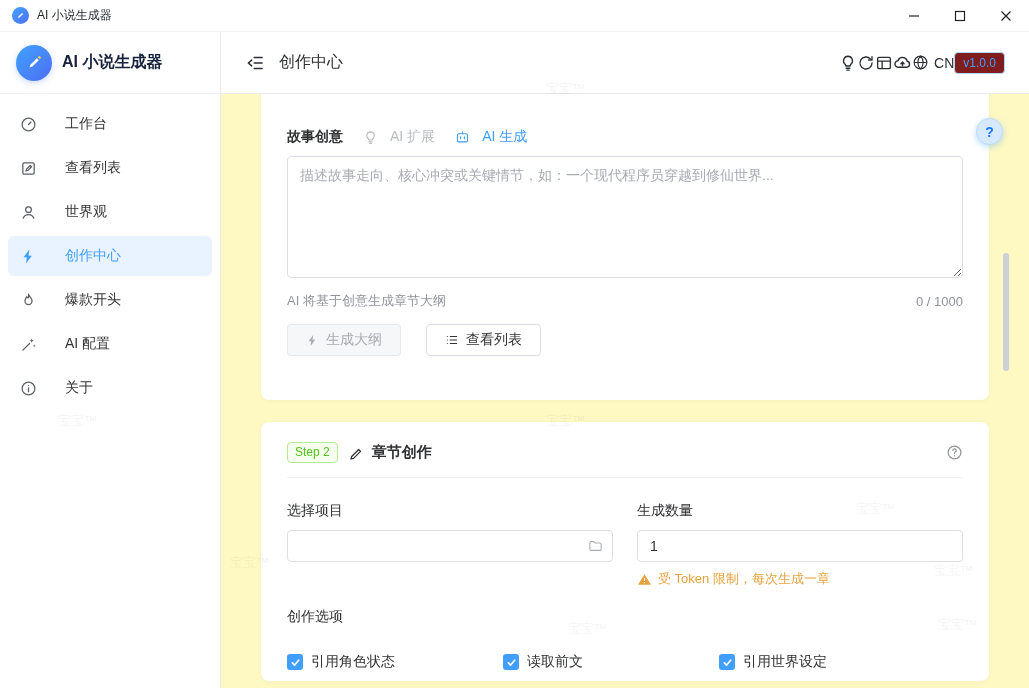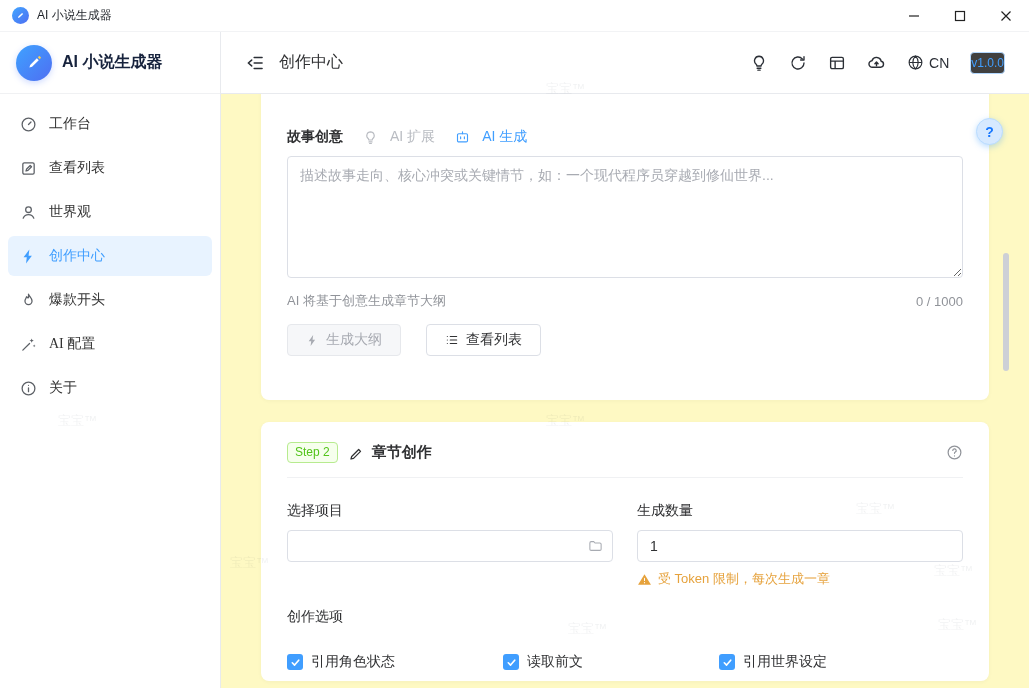--- a/index.html
+++ b/index.html
@@ -27,37 +27,37 @@
   .app-body { display:flex; height:656px; }
   .sidebar { width:221px; background:#fff; border-right:1px solid #e8eaee; flex:none; }
   .logo-row { height:62px; display:flex; align-items:center; gap:10px; padding-left:16px;
     border-bottom:1px solid #f0f1f3; }
   .logo-circle { width:36px; height:36px; border-radius:50%;
     background:linear-gradient(135deg,#3fa2ff 0%,#4e6ef2 100%);
     display:flex; align-items:center; justify-content:center;
     box-shadow:0 2px 6px rgba(64,110,255,.25); }
   .logo-title { font-size:16px; font-weight:700; color:#17233d; }
   .nav { padding:10px 8px; }
-  .nav-item { height:40px; margin-bottom:4px; display:flex; align-items:center; gap:12px;
-    padding:0 12px; border-radius:6px; font-size:14px; color:#333; cursor:pointer;font-family:Liberation Serif, serif; }
+  .nav-item { height:40px; margin-bottom:4px; display:flex; align-items:center; gap:28px;
+    padding:0 12px; border-radius:6px; font-size:14px; color:#333; cursor:pointer; }
   .nav-item .ni { color:#5c6066; display:flex; }
   .nav-item.active { background:#e8f3ff; color:#409eff; }
   .nav-item.active .ni { color:#409eff; }
 
   .main { flex:1; min-width:0; display:flex; flex-direction:column; }
   .topbar { height:62px; background:#fff; border-bottom:1px solid #e8eaee;
     display:flex; align-items:center; justify-content:space-between; padding:0 24px; flex:none; }
   .topbar-left { display:flex; align-items:center; gap:14px; }
   .fold { color:#2b2f36; cursor:pointer; display:flex; }
   .topbar-title { font-size:16px; color:#303133; }
-  .topbar-right { display:flex; align-items:center; gap:21px; }
+  .topbar-right { display:flex; align-items:center; }
   .icon-btn { color:#2b2f36; cursor:pointer; display:flex; }
   .lang { display:flex; align-items:center; gap:5px; font-size:14px; color:#2b2f36; cursor:pointer; }
-  .version-badge { font-size:12px; color:#409eff; background:#404040; border:1px solid #b3d8ff;
-    border-radius:4px; padding:2px 0; line-height:16px; }
+  .version-badge { font-size:12px; color:#409eff; background:#7f1d1d; border:1px solid #b3d8ff;
+    border-radius:4px; padding:2px 8px; line-height:16px; }
 
   
   .content { flex:1; background:#fef9c3; padding:0 40px; overflow:hidden; position:relative; }
   .card { background:#fff; border-radius:8px; box-shadow:0 1px 4px rgba(0,0,0,.04); }
 
   .card1 { margin-top:-14px; padding:48px 26px 44px; }
   .story-row { display:flex; align-items:center; gap:20px; }
   .story-label { font-size:14px; font-weight:600; color:#303133; }
   .mini-link { display:flex; align-items:center; gap:12px; font-size:14px; }
   .mini-link.disabled { color:#b9bcc2; cursor:not-allowed; }

